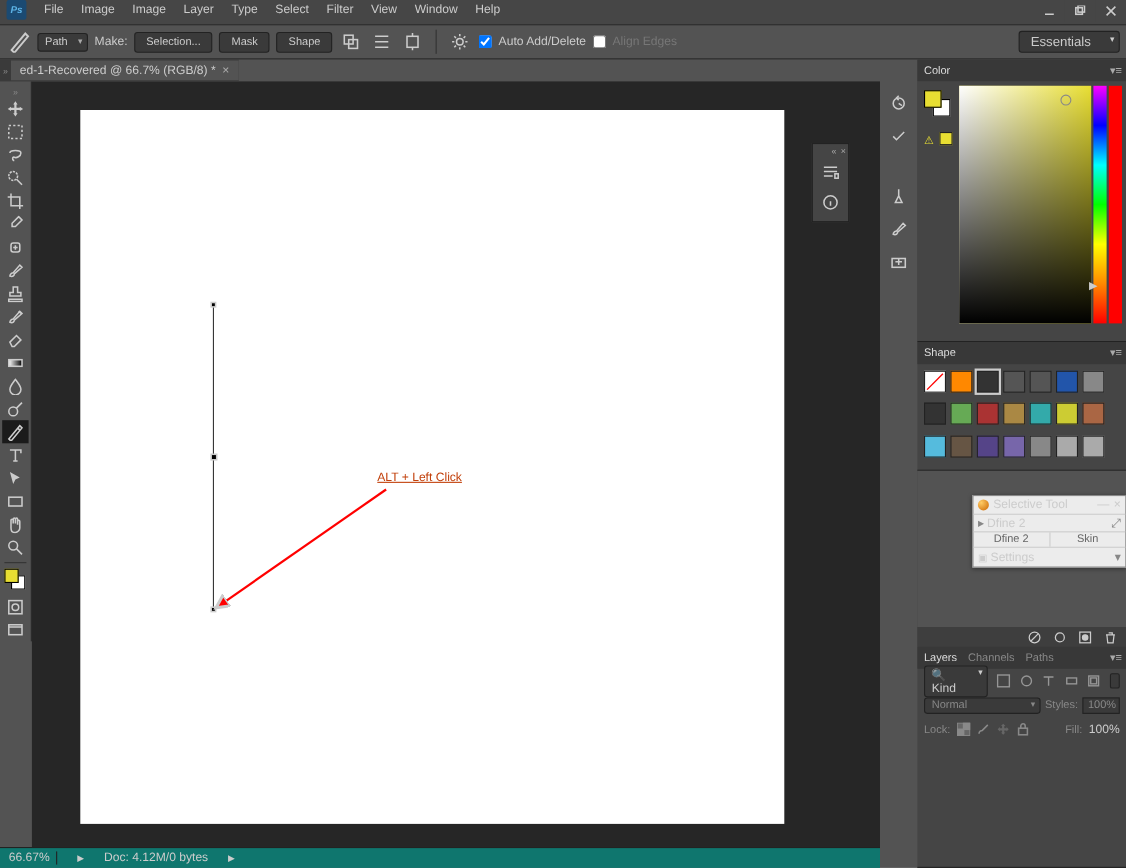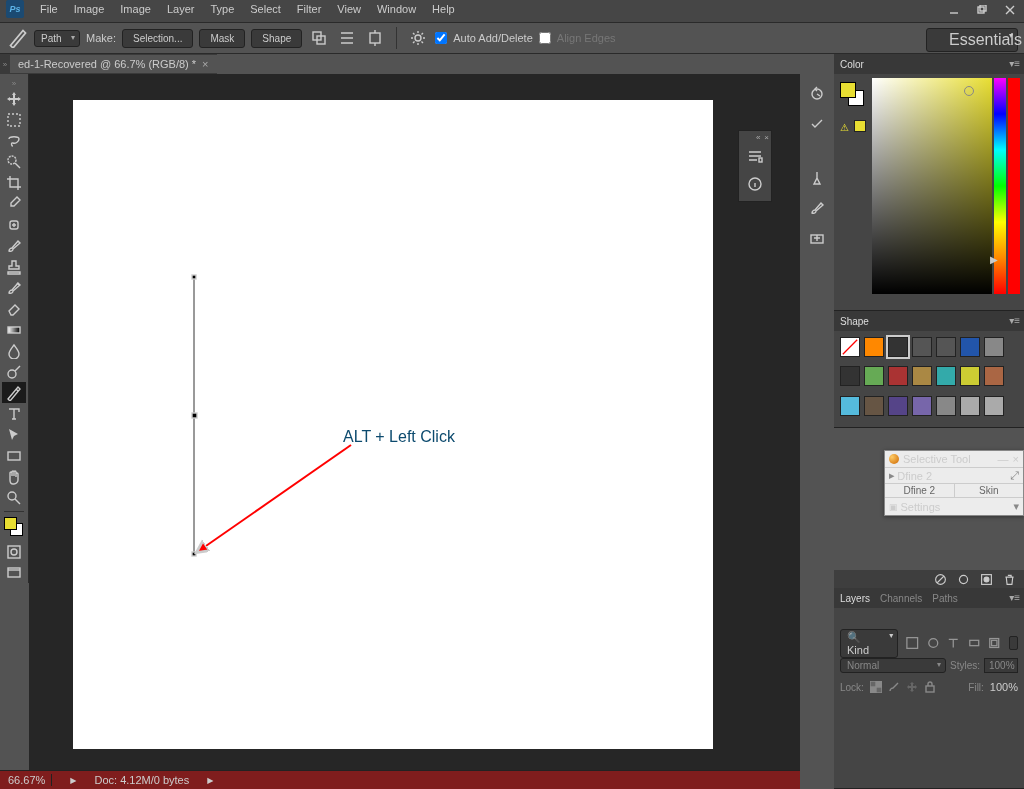--- a/index.html
+++ b/index.html
@@ -21,21 +21,21 @@
 .dd { background:#3a3a3a; border:1px solid #222; border-radius:3px; padding:2px 16px 2px 6px; position:relative; min-width:46px; font-size:10px; }
 .dd::after { content:"▾"; position:absolute; right:4px; top:2px; font-size:8px; color:#aaa; }
 .lbl { font-size:11px; color:#ccc; }
 .btn { background:#3a3a3a; border:1px solid #222; border-radius:3px; padding:3px 10px; font-size:10px; }
 .iconbtn { width:22px; height:22px; display:flex; align-items:center; justify-content:center; }
 .iconbtn svg { width:16px; height:16px; }
 .divider { width:1px; height:22px; background:#333; margin:0 4px; }
 .chk { width:12px; height:12px; }
 
 
-.workspace-dd { position:absolute; right:6px; top:28px; background:#3a3a3a; border:1px solid #222; border-radius:3px; padding:2px 18px 2px 22px; font-size:16px; width:92px; }
+.workspace-dd { position:absolute; right:6px; top:28px; background:#3a3a3a; border:1px solid #222; border-radius:3px; padding:2px 18px 2px 10px; font-size:12px; width:92px; }
 .workspace-dd::after { content:"▾"; position:absolute; right:4px; top:2px; font-size:8px; }
 
 
 .doctabs { position:absolute; top:54px; left:0; height:20px; background:#3a3a3a; display:flex; align-items:center; z-index:2; }
 .doctab { padding:3px 8px; background:#535353; font-size:10px; color:#ddd; display:flex; align-items:center; gap:6px; }
 .tab-close { font-size:11px; color:#aaa; }
 
 
 .tools { position:absolute; top:74px; left:0; width:29px; background:#535353; border-right:1px solid #2a2a2a; display:flex; flex-direction:column; align-items:center; padding-top:4px; }
 .tools .expand { width:100%; height:10px; display:flex; justify-content:center; align-items:center; font-size:8px; color:#888; }
@@ -44,21 +44,21 @@
 .tool svg { width:16px; height:16px; }
 .sw { width:24px; height:24px; position:relative; margin-top:2px; }
 .sw-f { position:absolute; width:13px; height:13px; background:#e8de32; border:1px solid #000; top:0; left:2px; }
 .sw-b { position:absolute; width:13px; height:13px; background:#fff; border:1px solid #000; top:6px; left:8px; }
 
 
 .canvas-area { position:absolute; top:74px; left:29px; right:224px; bottom:19px; background:#262626; }
 .canvas { position:absolute; background:#fff; left:44px; top:26px; width:640px; height:649px; }
 
 .pathsvg { position:absolute; inset:0; }
-.anno-text { position:absolute; color:#0c4a6e; font-size:16px; }
+.anno-text { position:absolute; color:#c2410c; font-size:11px;text-decoration:underline; }
 .anno-arrow { position:absolute; }
 
 
 .floatdock { position:absolute; top:130px; left:738px; width:34px; background:#454545; border:1px solid #222; padding:2px; }
 .floatdock .hdr { height:8px; display:flex; justify-content:flex-end; gap:4px; }
 .floatdock .hdr span { font-size:8px; color:#aaa; }
 .floatdock .ic { width:28px; height:26px; display:flex; align-items:center; justify-content:center; margin:2px 0; }
 .floatdock svg { width:16px; height:16px; }
 
 
@@ -101,21 +101,21 @@
 .selective .ttl .dot { width:10px; height:10px; border-radius:50%; background:radial-gradient(circle at 30% 30%,#fc6,#c60); }
 .selective .ttl .wc { margin-left:auto; display:flex; gap:4px; font-size:10px; color:#666; }
 .selective .row { height:16px; border-top:1px solid #ccc; display:flex; align-items:center; font-size:10px; color:#333; padding:0 4px; }
 .selective .sub { display:flex; border-top:1px solid #ccc; }
 .selective .sub div { flex:1; text-align:center; font-size:10px; color:#666; padding:1px 0; }
 .selective .settings { border-top:1px solid #ccc; padding:2px 4px; font-size:10px; color:#333; display:flex; align-items:center; gap:3px; }
 
 
 .layers-iconrow { height:18px; background:#3e3e3e; display:flex; align-items:center; justify-content:flex-end; gap:10px; padding-right:8px; }
 .layers-iconrow svg { width:13px; height:13px; }
-.layers-filter { height:22px; display:flex; align-items:center; gap:8px; padding:0 6px;margin-top:24px; }
+.layers-filter { height:22px; display:flex; align-items:center; gap:8px; padding:0 6px; }
 .layers-filter .kind { background:#3a3a3a; border:1px solid #222; border-radius:3px; padding:1px 16px 1px 6px; font-size:10px; position:relative; }
 .layers-filter .kind::after { content:"▾"; position:absolute; right:4px; top:1px; font-size:8px; }
 .layers-filter .fic { width:14px; height:14px; opacity:.6; }
 .layers-filter .toggle { margin-left:auto; width:10px; height:14px; background:#3a3a3a; border:1px solid #222; border-radius:2px; }
 .layers-row2 { height:22px; display:flex; align-items:center; padding:0 6px; gap:4px; }
 .layers-row2 .modes { background:#3a3a3a; border:1px solid #222; border-radius:3px; padding:1px 16px 1px 6px; font-size:10px; position:relative; flex:1; color:#888; }
 .layers-row2 .modes::after { content:"▾"; position:absolute; right:4px; top:1px; font-size:8px; }
 .layers-row2 .opl { font-size:10px; color:#888; }
 .layers-row2 .opv { background:#3a3a3a; border:1px solid #222; padding:1px 4px; font-size:10px; color:#888; width:34px; text-align:right; }
 .layers-row3 { height:22px; display:flex; align-items:center; padding:0 6px; gap:6px; }
@@ -124,21 +124,21 @@
 .layer-list { background:#3a3a3a; flex:1; min-height:70px; }
 .layer-item { height:32px; background:#5a5a5a; display:flex; align-items:center; gap:8px; padding:0 6px; }
 .layer-item .eye { width:14px; }
 .layer-item .thumb { width:28px; height:24px; background:#fff; border:1px solid #222; }
 .layer-item .nm { font-style:italic; font-size:11px; }
 .layer-item .lock { margin-left:auto; }
 .layer-foot { height:22px; background:#3e3e3e; display:flex; align-items:center; justify-content:flex-end; gap:10px; padding:0 8px; }
 .layer-foot svg { width:13px; height:13px; }
 
 
-.status { position:absolute; bottom:0; left:0; right:224px; height:19px; background:#7f1d1d; display:flex; align-items:center; padding:0 8px; gap:18px; font-size:10px; border-top:1px solid #222; }
+.status { position:absolute; bottom:0; left:0; right:224px; height:19px; background:#0f766e; display:flex; align-items:center; padding:0 8px; gap:18px; font-size:10px; border-top:1px solid #222; }
 .status .z { padding-right:6px; border-right:1px solid #222; }
 .status .tri { font-size:8px; }
 
 svg { stroke:#ccc; fill:none; stroke-width:1.4; }
 </style>
 </head>
 <body>
 
 <div class="winctrl">
   <div>

